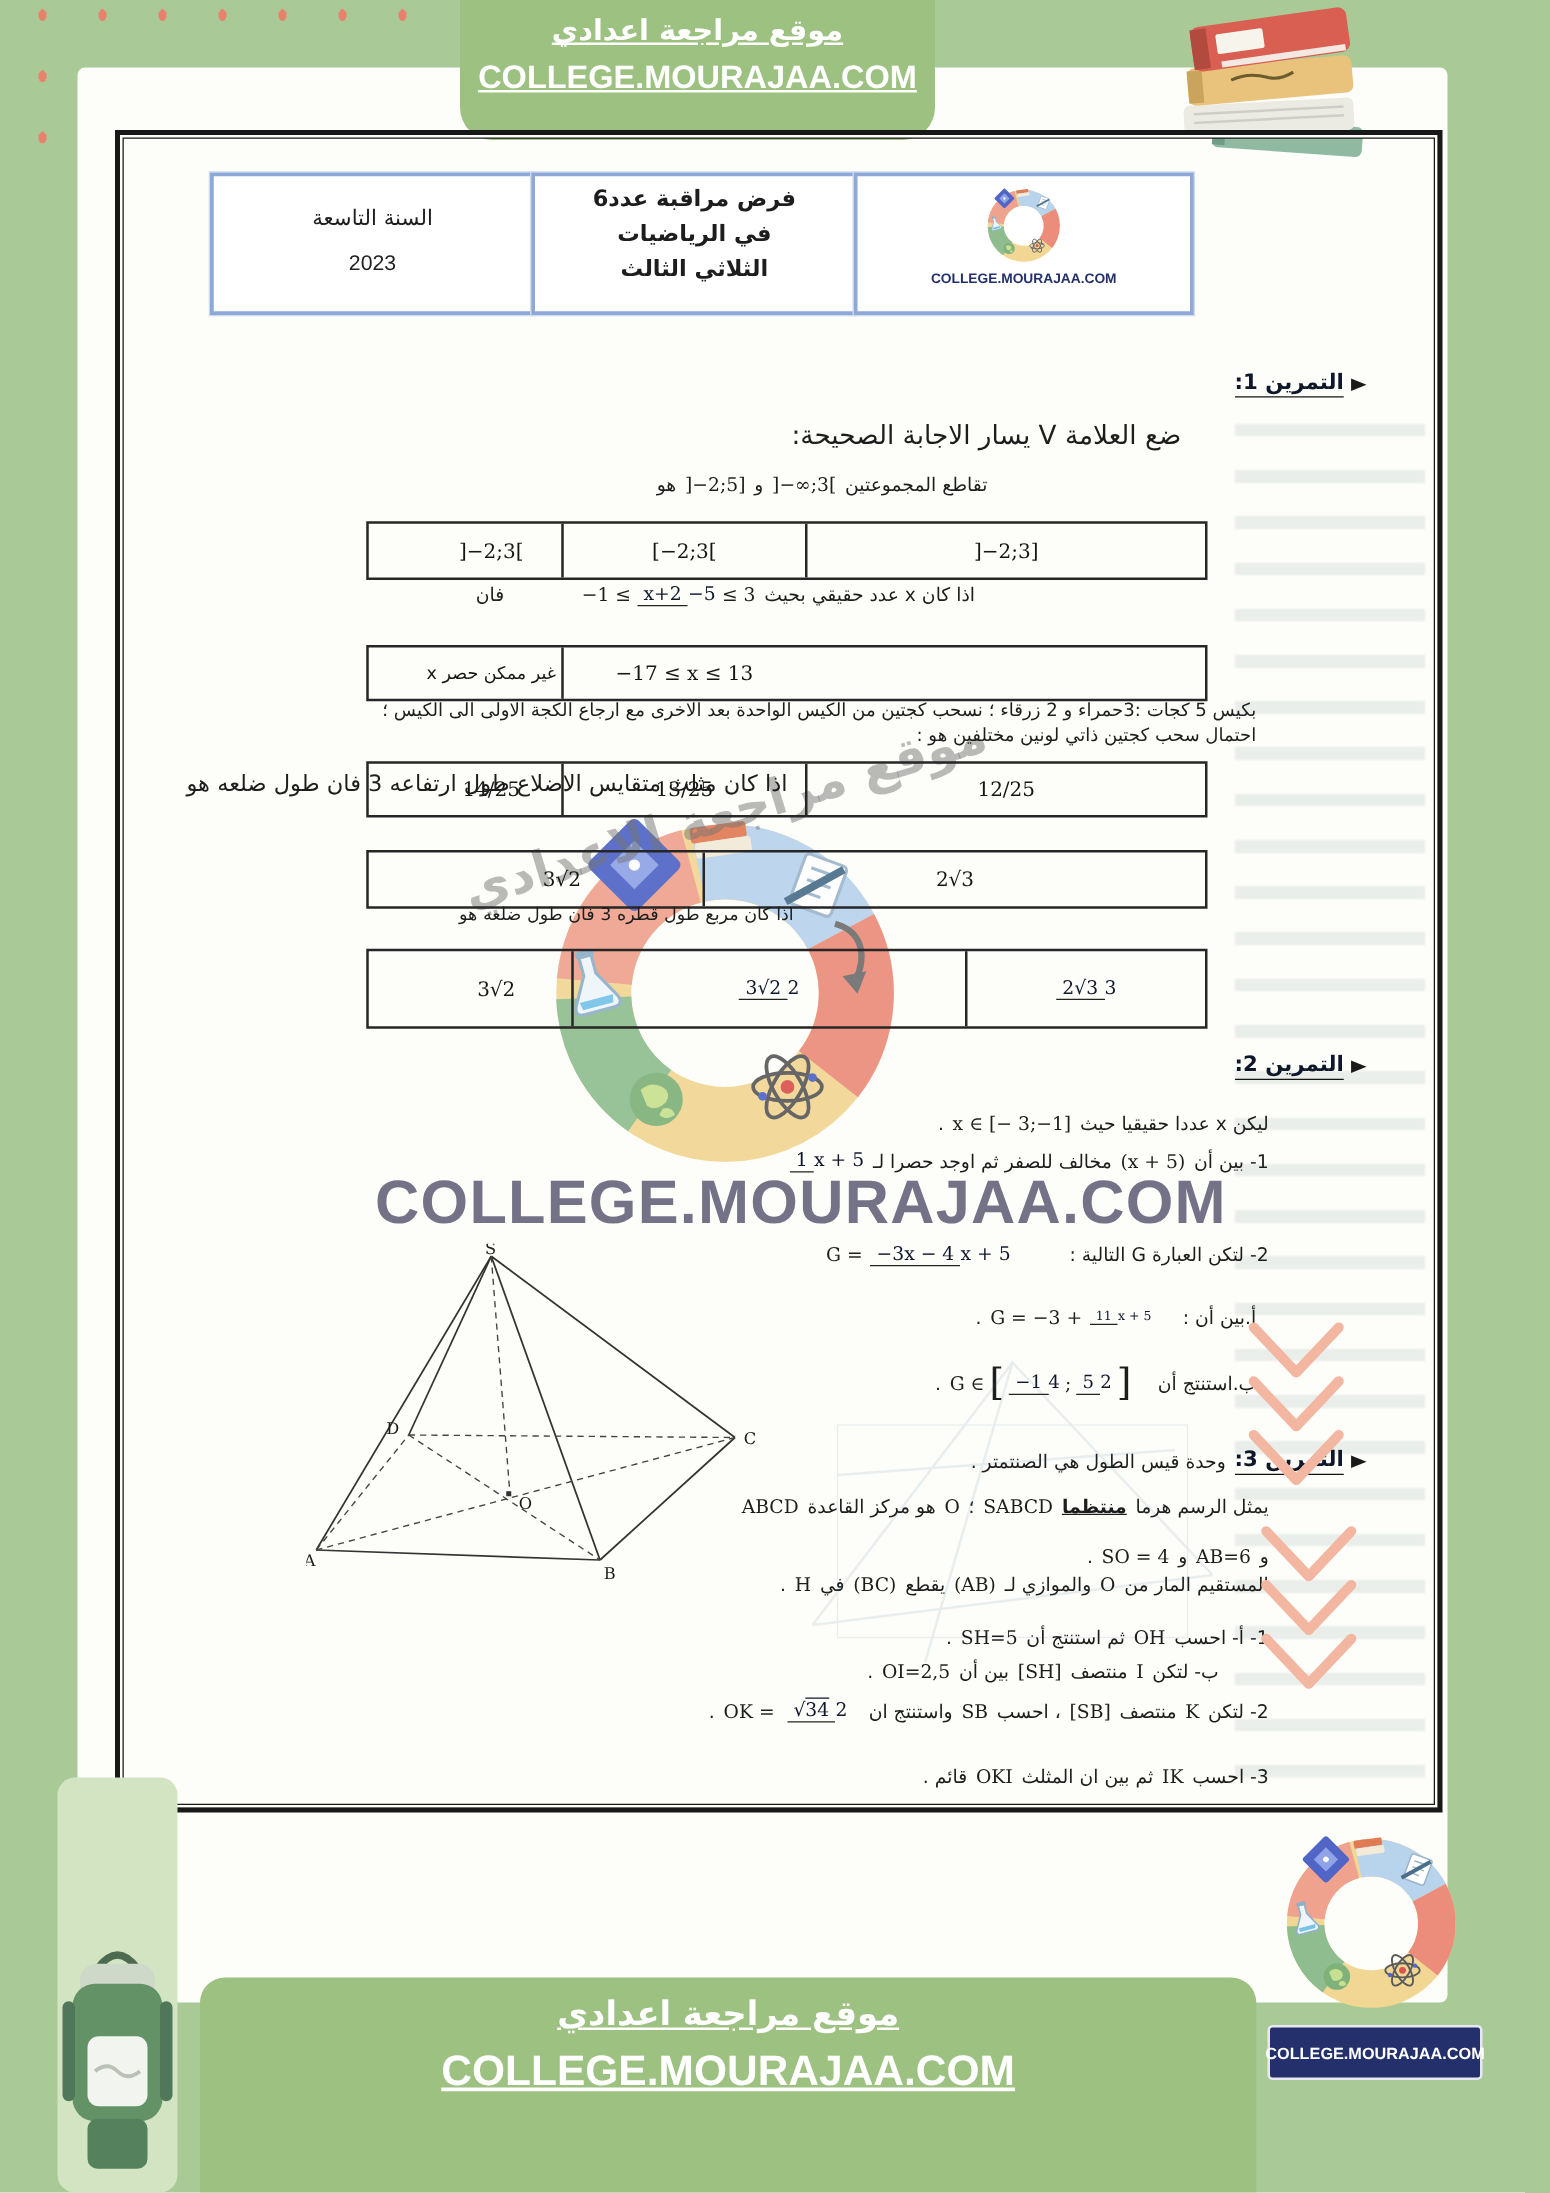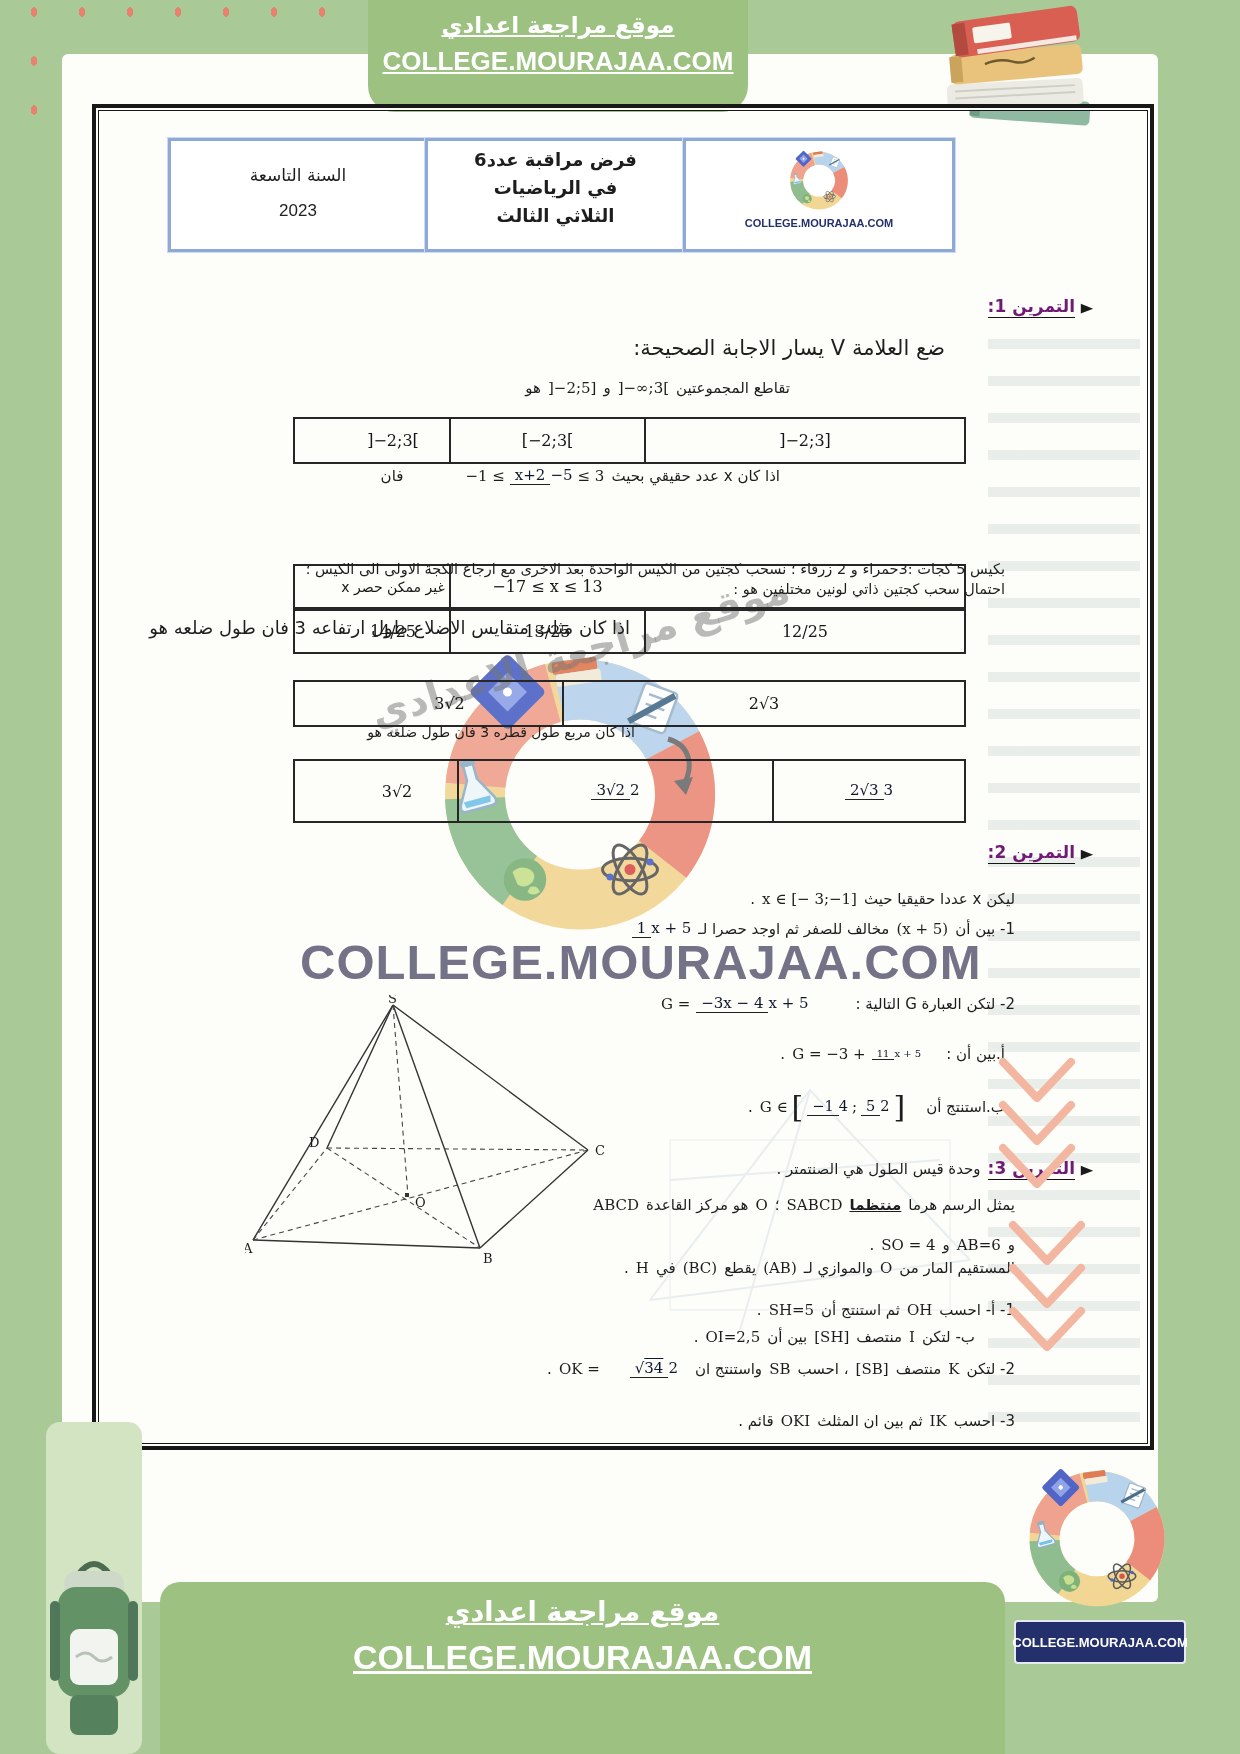--- a/index.html
+++ b/index.html
@@ -5,21 +5,21 @@
   html,body{margin:0;padding:0;}
   body{
     width:1240px;height:1754px;position:relative;overflow:hidden;
     background:#a9ca97;
     font-family:"DejaVu Sans",sans-serif;
   }
   .abs{position:absolute;}
   .ar{font-family:"DejaVu Sans",sans-serif;direction:rtl;unicode-bidi:isolate;color:#1d1d1d;white-space:nowrap;}
   .m{font-family:"DejaVu Serif",serif;direction:ltr;unicode-bidi:isolate;color:#1d1d1d;}
   .line{display:flex;direction:rtl;align-items:center;gap:7px;white-space:nowrap;color:#1d1d1d;}
-  .extitle{font-weight:bold;font-size:17px;color:#701a75;border-bottom:1.8px solid #141414;padding-bottom:1px;}
+  .extitle{font-weight:bold;font-size:17px;color:#0f172a;border-bottom:1.8px solid #141414;padding-bottom:1px;}
   .bullet{color:#1a1a1a;font-size:13px;transform:scaleX(1.25);}
   
   .sheet{left:62px;top:54px;width:1096px;height:1548px;background:#fdfdfa;border-radius:6px;}
   .frame{left:92px;top:104px;width:1054px;height:1338px;border:4px solid #181818;box-shadow:inset 0 0 0 2px #fdfdfa, inset 0 0 0 3px #181818;}
   
   .hcell{top:138px;height:108px;border:3px solid #8ea9d8;box-shadow:0 0 0 1px #cddbee;background:#fff;}
   
   .qt{display:grid;border:2.6px solid #262626;background:transparent;}
   .qt > div{display:flex;align-items:center;justify-content:center;border-left:2.4px solid #262626;
             font-family:"DejaVu Serif",serif;font-size:16px;color:#161616;}
@@ -179,21 +179,21 @@
     <span>−1 ≤</span>
     <span class="fr" style="font-size:15px;">
       <span class="fn">x+2</span>
       <span class="fd">−5</span>
     </span>
     <span>≤ 3</span>
   </span>
   <span class="ar" style="margin-right:55px;">فان</span>
 </div>
 
-<div class="abs qt" style="left:293px;top:516px;width:669px;height:41px;grid-template-columns:154px 195px 320px;margin-top:48px;">
+<div class="abs qt" style="left:293px;top:516px;width:669px;height:41px;grid-template-columns:154px 195px 320px;">
   <div class="ar" style="font-family:'DejaVu Sans',sans-serif;font-size:14px;direction:rtl;">غير ممكن حصر x</div>
   <div>−17 ≤ x ≤ 13</div>
 </div>
 
 <div class="abs ar" style="left:275px;top:560px;width:730px;font-size:14.5px;white-space:normal;text-align:right;line-height:1.35;">بكيس 5 كجات :3حمراء و 2 زرقاء ؛ نسحب كجتين من الكيس الواحدة بعد الاخرى مع ارجاع الكجة الاولى الى الكيس ؛ احتمال سحب كجتين ذاتي لونين مختلفين هو :</div>
 
 <div class="abs qt" style="left:293px;top:609px;width:669px;height:41px;grid-template-columns:154px 195px 320px;">
   <div>14/25</div>
   <div>13/25</div>
   <div>12/25</div>
@@ -344,21 +344,21 @@
 <div class="abs line" style="right:225px;top:1360px;font-size:15px;">
   <span class="ar">2-   لتكن</span>
   <span class="m">K</span>
   <span class="ar">منتصف</span>
   <span class="m">[SB]</span>
   <span class="ar">، احسب</span>
   <span class="m">SB</span>
   <span class="ar">واستنتج ان</span>
   <span class="m" style="display:inline-flex;align-items:center;gap:10px;margin-right:10px;">
     <span>OK =</span>
-    <span class="fr" style="font-size:15px;margin-left:20px;">
+    <span class="fr" style="font-size:15px;">
       <span class="fn"><span>√</span><span class="ov">34</span></span>
       <span class="fd">2</span>
     </span>
   </span>
   <span class="ar">.</span>
 </div>
 
 <div class="abs line" style="right:225px;top:1412px;font-size:15px;">
   <span class="ar">3-   احسب</span>
   <span class="m">IK</span>

